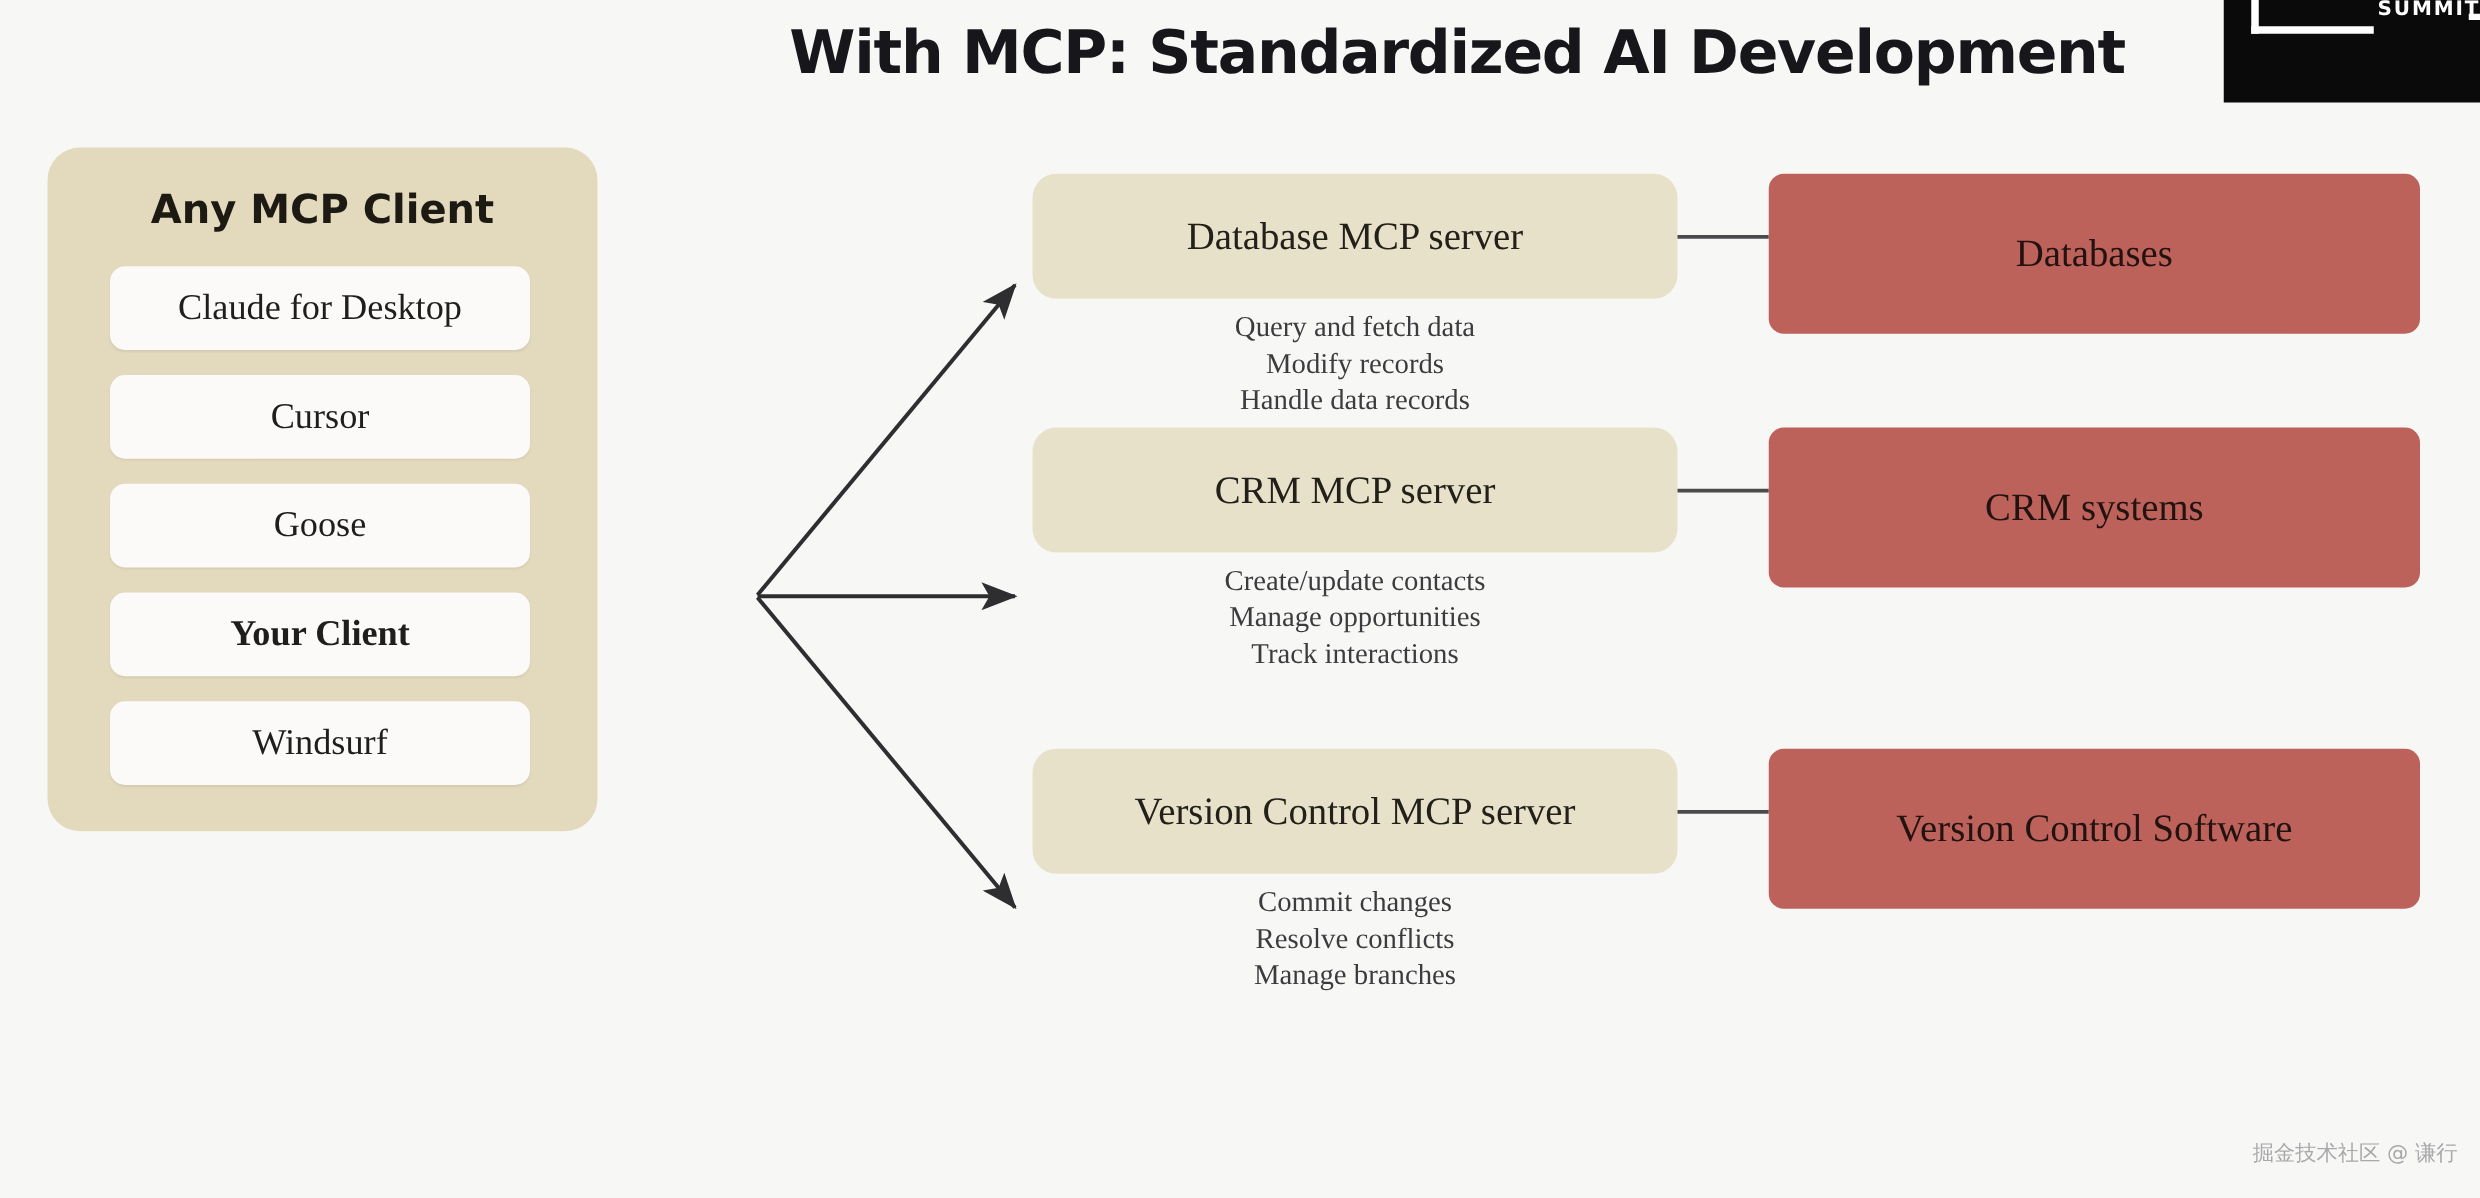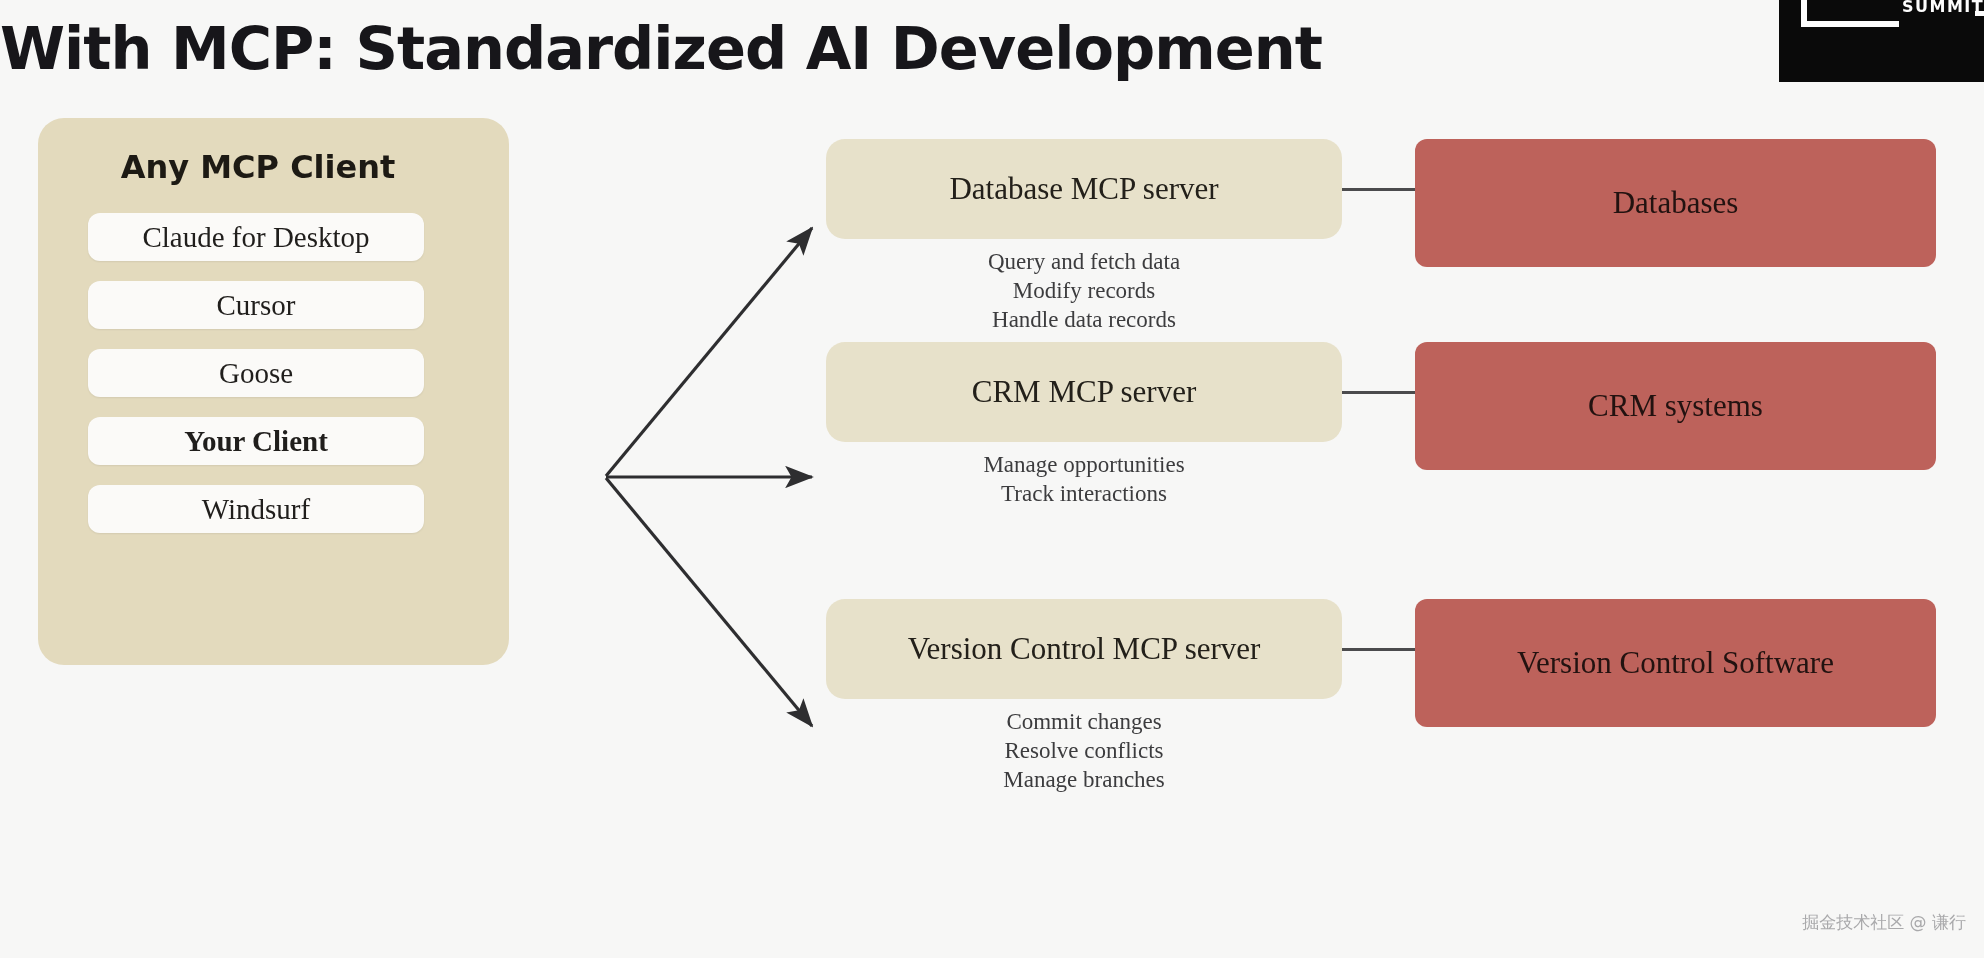--- a/index.html
+++ b/index.html
@@ -19,24 +19,24 @@
     height: 958px;
     background: #f7f7f6;
   }
 
   
   #title {
     position: absolute;
     left: 0;
     top: 14px;
     width: 1700px;
-    text-align: left;
-    font-family: "DejaVu Sans", sans-serif;
-    font-weight: bold;
-    font-size: 59px;
+    text-align: right;
+    font-family: "DejaVu Sans", sans-serif;
+    font-weight: bold;
+    font-size: 48px;
     letter-spacing: -1px;
     color: #17161a;
     white-space: nowrap;
   }
 
   
   #logo-box {
     position: absolute;
     left: 1779px;
     top: -6px;
@@ -74,41 +74,40 @@
 
   
   #client-panel {
     position: absolute;
     left: 38px;
     top: 118px;
     width: 440px;
     height: 547px;
     background: #e3dabd;
     border-radius: 26px;
-    padding-left: 31px;
   }
   #client-panel-title {
     position: absolute;
     left: 0;
     top: 30px;
     width: 440px;
     text-align: center;
     font-family: "DejaVu Sans", sans-serif;
     font-weight: bold;
     font-size: 32px;
     color: #1d1a14;
   }
   .client-list {
     position: absolute;
     left: 50px;
     top: 95px;
     width: 336px;
   }
   .client-card {
-    height: 48px;
+    height: 67px;
     background: #fbfaf8;
     border-radius: 12px;
     margin-bottom: 20px;
     display: flex;
     align-items: center;
     justify-content: center;
     font-family: "Liberation Serif", serif;
     font-size: 29px;
     color: #201e1c;
     box-shadow: 0 1px 2px rgba(0,0,0,0.07);
@@ -259,20 +258,21 @@
 
   <div class="flow-row" style="top:342px;">
     <div class="server-box">
       <span>CRM MCP server</span>
     </div>
     <div class="link-line"></div>
     <div class="target-box">
       <span>CRM systems</span>
     </div>
     <div class="capability-list">
+      <div>Create/update contacts</div>
       <div>Manage opportunities</div>
       <div>Track interactions</div>
     </div>
   </div>
 
   <div class="flow-row" style="top:599px;">
     <div class="server-box">
       <span>Version Control MCP server</span>
     </div>
     <div class="link-line"></div>

